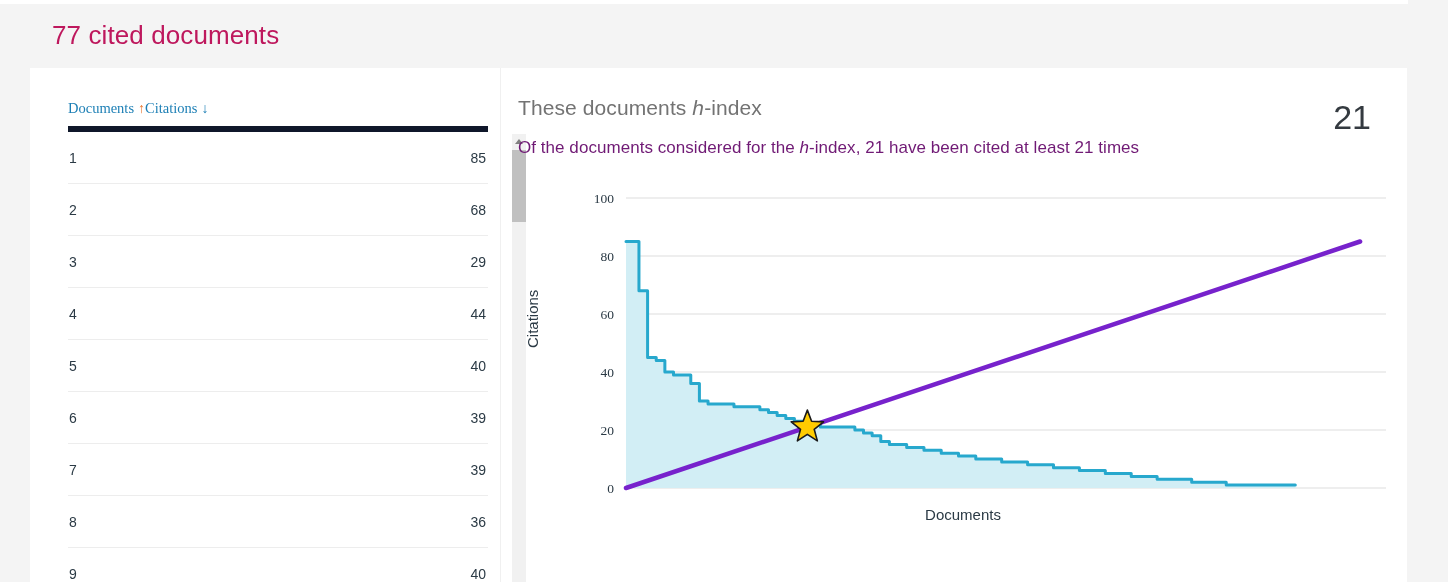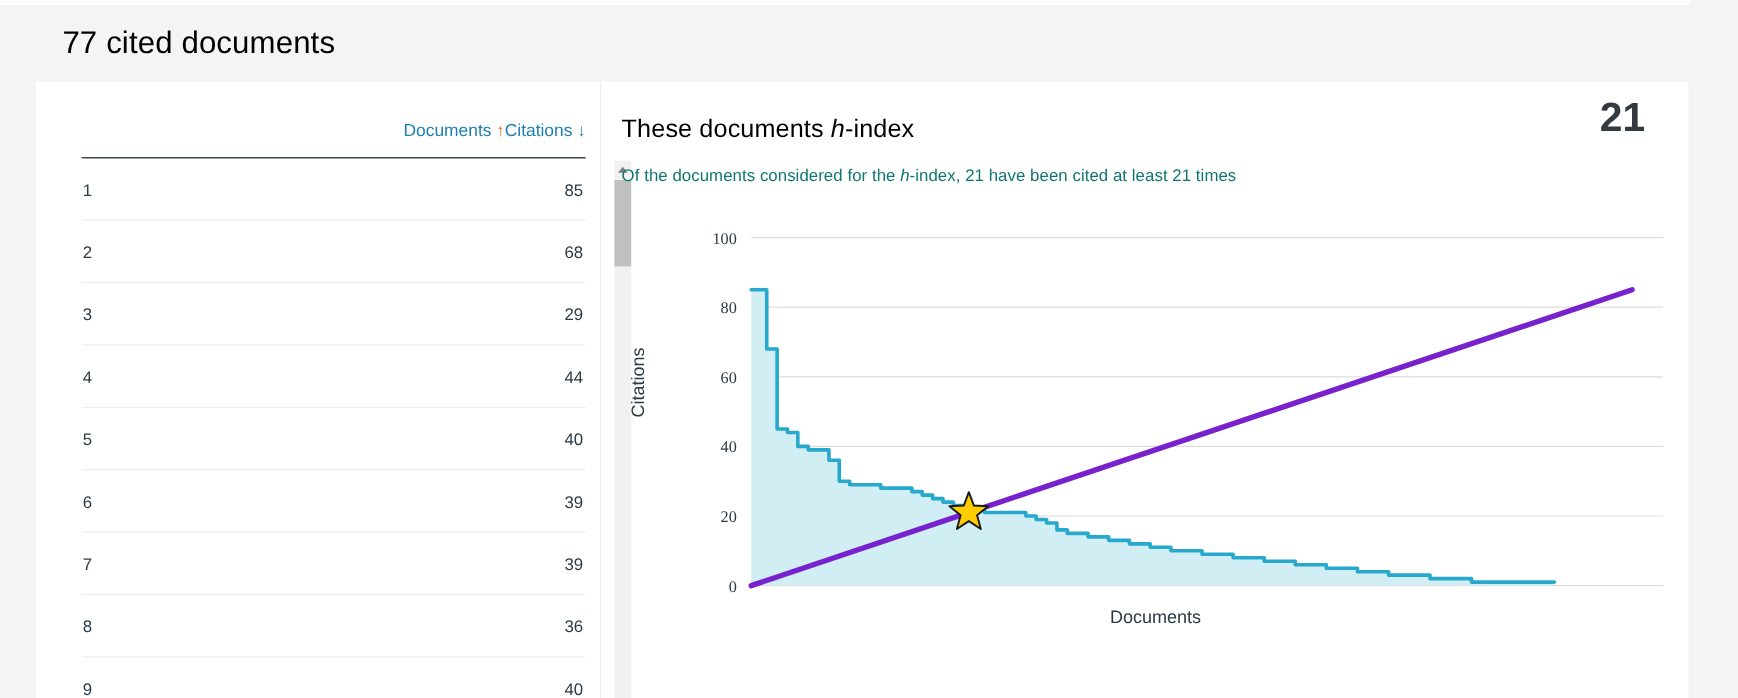--- a/index.html
+++ b/index.html
@@ -13,36 +13,36 @@
     position:relative;
   }
   .top-white-strip{
     position:absolute; left:0; top:0; width:1408px; height:4px; background:#ffffff;
   }
   .right-gutter{
     position:absolute; right:0; top:0; width:40px; height:582px; background:#f4f4f4;
   }
   .page-title{
     position:absolute; left:52px; top:20px;
-    font-size:26px; font-weight:400; color:#000000;
+    font-size:26px; font-weight:400; color:#be185d;
     letter-spacing:.1px; white-space:nowrap;
   }
   .card{
     position:absolute; left:30px; top:68px; width:1377px; height:530px;
     background:#ffffff;
   }
   
   .list-panel{
     position:absolute; left:0; top:0; width:470px; height:530px;
     padding:32px 0 0 38px;
   }
   .list-header{
     position:relative; width:420px; height:32px;
-    border-bottom:1px solid #0f172a;
-    display:flex; align-items:flex-start; justify-content:flex-end;
+    border-bottom:6px solid #0f172a;
+    display:flex; align-items:flex-start; justify-content:flex-start;font-family:Liberation Serif, serif;
   }
   .col-head{
     font-size:14.5px; color:#1c7fb5; cursor:pointer; white-space:nowrap;
   }
   .sort-arrow{ font-size:14px; margin-left:4px; }
   .sort-arrow.up{ color:#e8742c; }
   .sort-arrow.down{ color:#1c7fb5; }
   .list-scroll{
     position:relative; width:436px; height:450px; overflow:hidden;
   }
@@ -72,30 +72,30 @@
     position:absolute; left:0; top:16px; width:14px; height:72px; background:#c0c0c0;
   }
   .panel-divider{
     position:absolute; left:470px; top:0; width:1px; height:530px; background:#f0f0f0;
   }
   
   .chart-panel{
     position:absolute; left:471px; top:0; right:0; height:530px; padding:28px 30px 0 17px;
   }
   .chart-title{
-    font-size:21px; font-weight:400; color:#000000; letter-spacing:.1px;
+    font-size:21px; font-weight:400; color:#737373; letter-spacing:.1px;
   }
   .chart-title em{ font-style:italic; }
   .chart-sub{
-    margin-top:18px; font-size:14px; color:#0f766e; letter-spacing:.05px;
+    margin-top:18px; font-size:17px; color:#701a75; letter-spacing:.05px;
   }
   .chart-sub em{ font-style:italic; }
   .hindex-value{
-    position:absolute; right:36px; top:13px;
-    font-size:34px; color:#343a40; font-weight:700; line-height:1;
+    position:absolute; right:36px; top:32px;
+    font-size:34px; color:#343a40; font-weight:400; line-height:1;
   }
   .plot-wrap{
     position:absolute; left:17px; top:120px; width:890px; height:410px;
   }
   .y-axis-title{
     position:absolute; left:6px; top:160px;
     transform:rotate(-90deg); transform-origin:left top;
     font-size:15px; color:#2b3a45; white-space:nowrap;
   }
   .x-axis-title{

